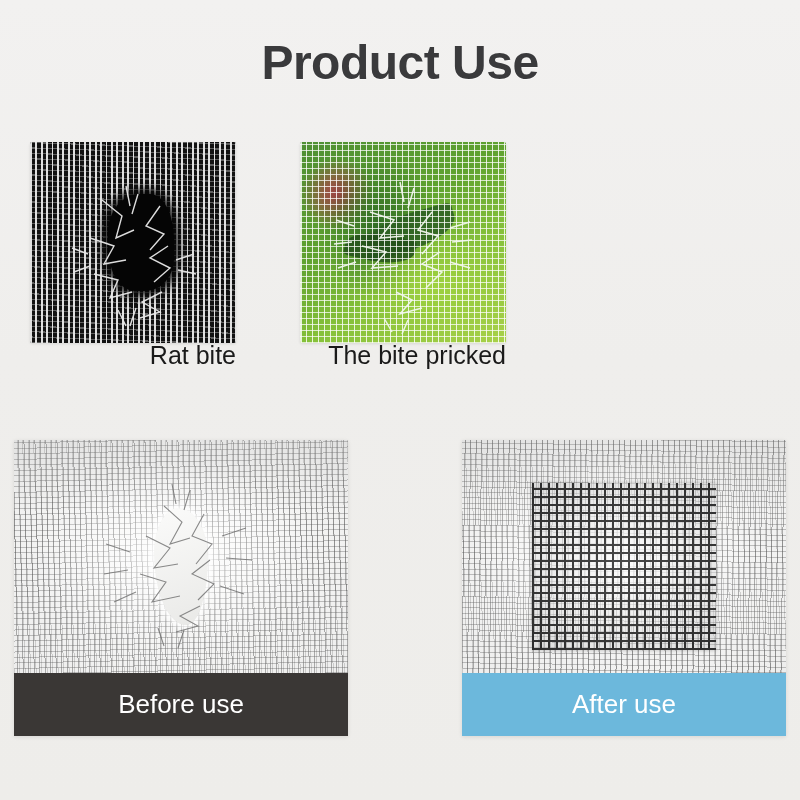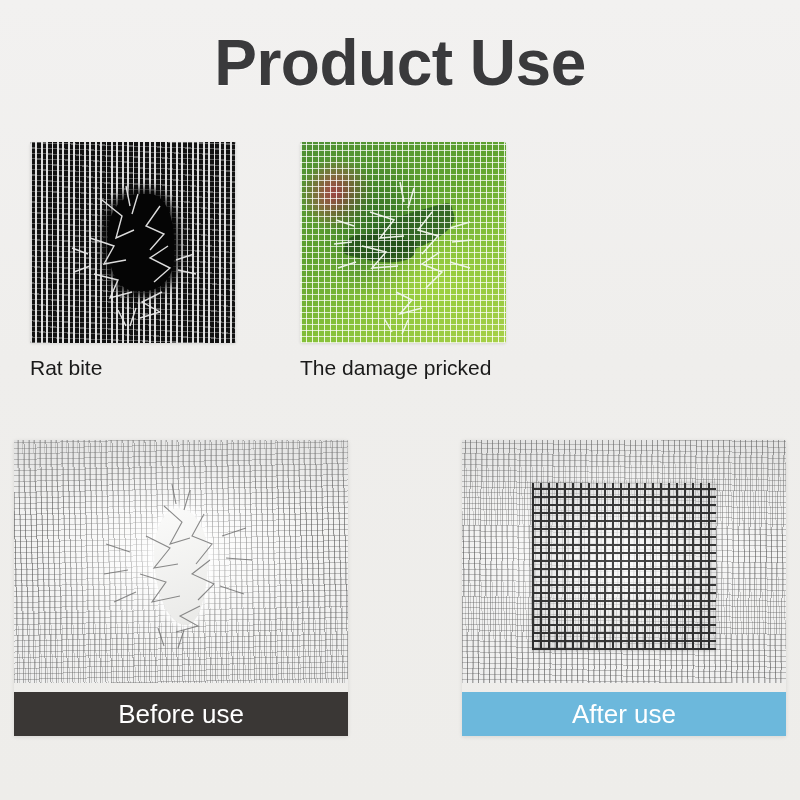--- a/index.html
+++ b/index.html
@@ -24,21 +24,21 @@
     background: linear-gradient(180deg, #f2f1f0 0%, #efeeec 45%, #eeedea 100%);
   }
 
   
   .page-title {
     position: absolute;
     top: 26px;
     left: 0;
     width: 800px;
     text-align: center;
-    font-size: 64px;
+    font-size: 48px;
     line-height: 74px;
     font-weight: bold;
     letter-spacing: -0.5px;
     color: #3a3a3c;
     text-shadow: 0 1px 0 rgba(255,255,255,0.6);
   }
 
   
   .damage-row {
     position: absolute;
@@ -60,23 +60,22 @@
   .photo {
     position: relative;
     width: 206px;
     height: 201px;
     overflow: hidden;
     border-radius: 2px;
     box-shadow: 0 1px 3px rgba(0,0,0,0.10);
   }
 
   .caption {
-    margin-top: 12px;
-    text-align: left;
-    font-size: 21px;
+    text-align: right;
+    font-size: 25px;
     line-height: 25px;
     color: #1a1a1a;
   }
 
   
   .mesh-dark {
     position: absolute;
     inset: 0;
     background-color: #121212;
     background-image:
@@ -248,21 +247,21 @@
     position: absolute;
     inset: 0;
     background: radial-gradient(ellipse at 50% 50%, rgba(255,255,255,0.20) 0%, rgba(120,120,120,0.18) 100%);
   }
 
   .panel-bar {
     position: absolute;
     left: 0;
     bottom: 0;
     width: 100%;
-    height: 44px;
+    height: 63px;
     display: flex;
     align-items: center;
     justify-content: center;
     font-size: 26px;
     color: #ffffff;
   }
   .panel-bar.dark { background: #3a3735; }
   .panel-bar.blue { background: #6cb8dc; justify-content: center; }
 </style>
 </head>
@@ -309,21 +308,21 @@
             <path d="M132 70 L118 88 L138 94 L122 112"></path>
             <path d="M140 110 L122 122 L142 130 L126 146"></path>
             <path d="M96 150 L112 158 L100 172 L122 166"></path>
             <path d="M150 86 L170 80 M152 100 L172 98 M150 120 L170 126"></path>
             <path d="M54 84 L36 78 M52 100 L34 102 M56 120 L38 126"></path>
             <path d="M100 40 L104 60 M114 46 L108 66"></path>
             <path d="M84 176 L92 190 M108 178 L102 192"></path>
           </g>
         </svg>
       </div>
-      <div class="caption">The damage pricked</div>
+      <div class="caption">The bite pricked</div>
     </div>
 
 
   </div>
 
   <div class="compare">
 
     <div class="panel before">
       <div class="panel-photo">
         <div class="screen-weave tilt-a"></div>

